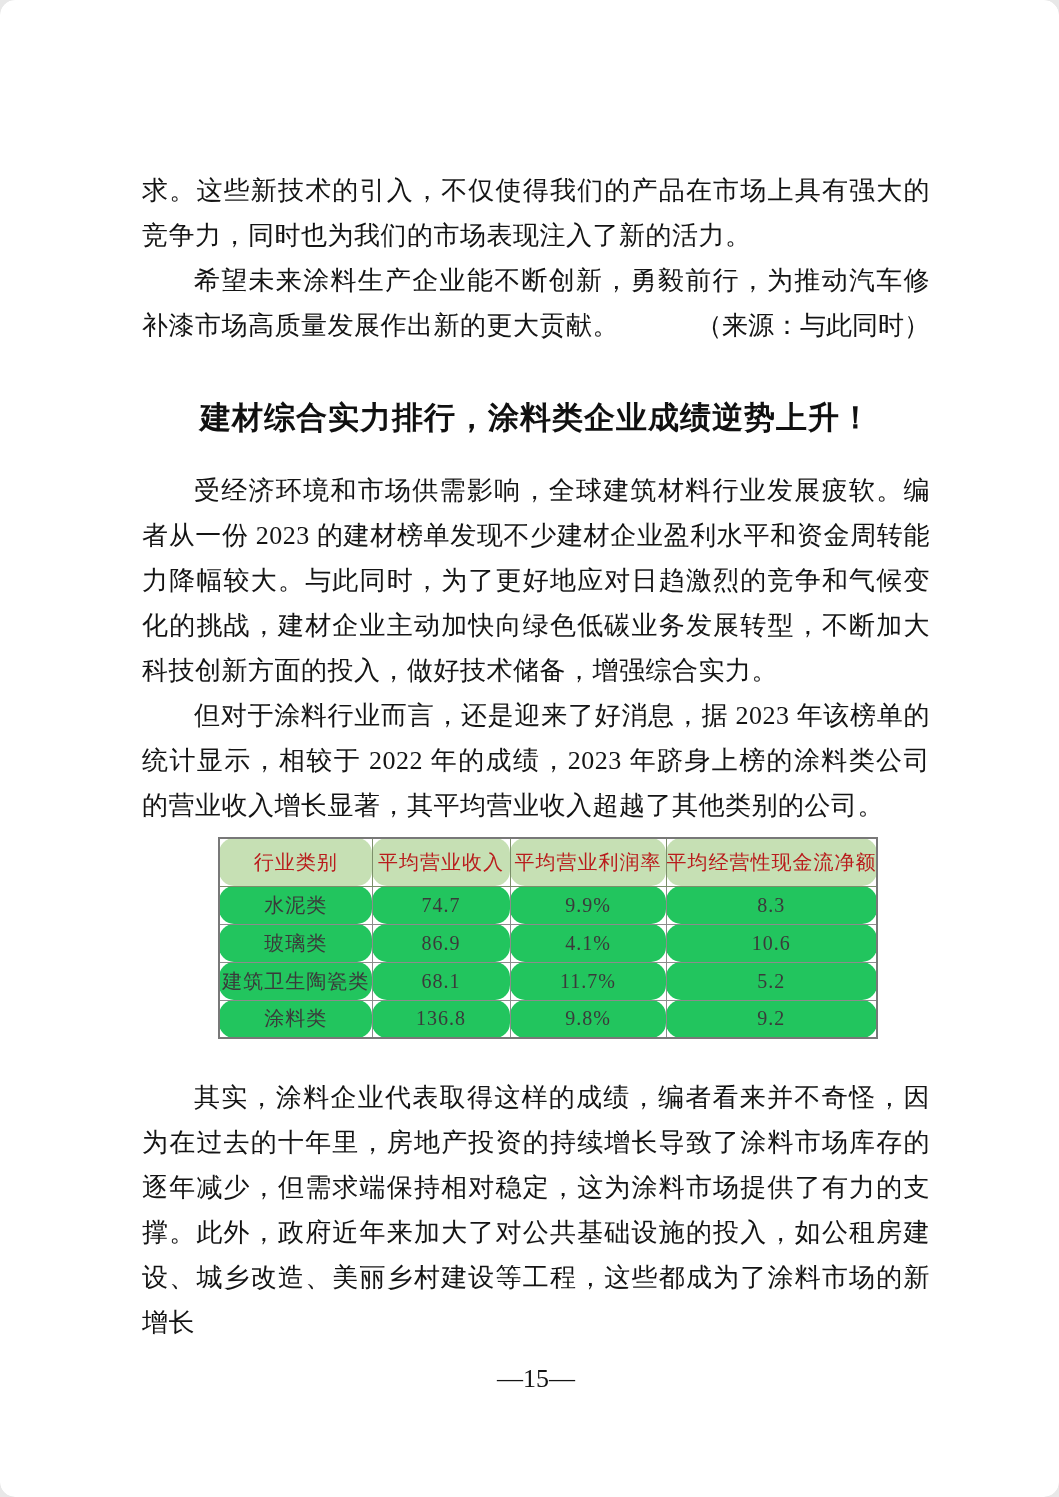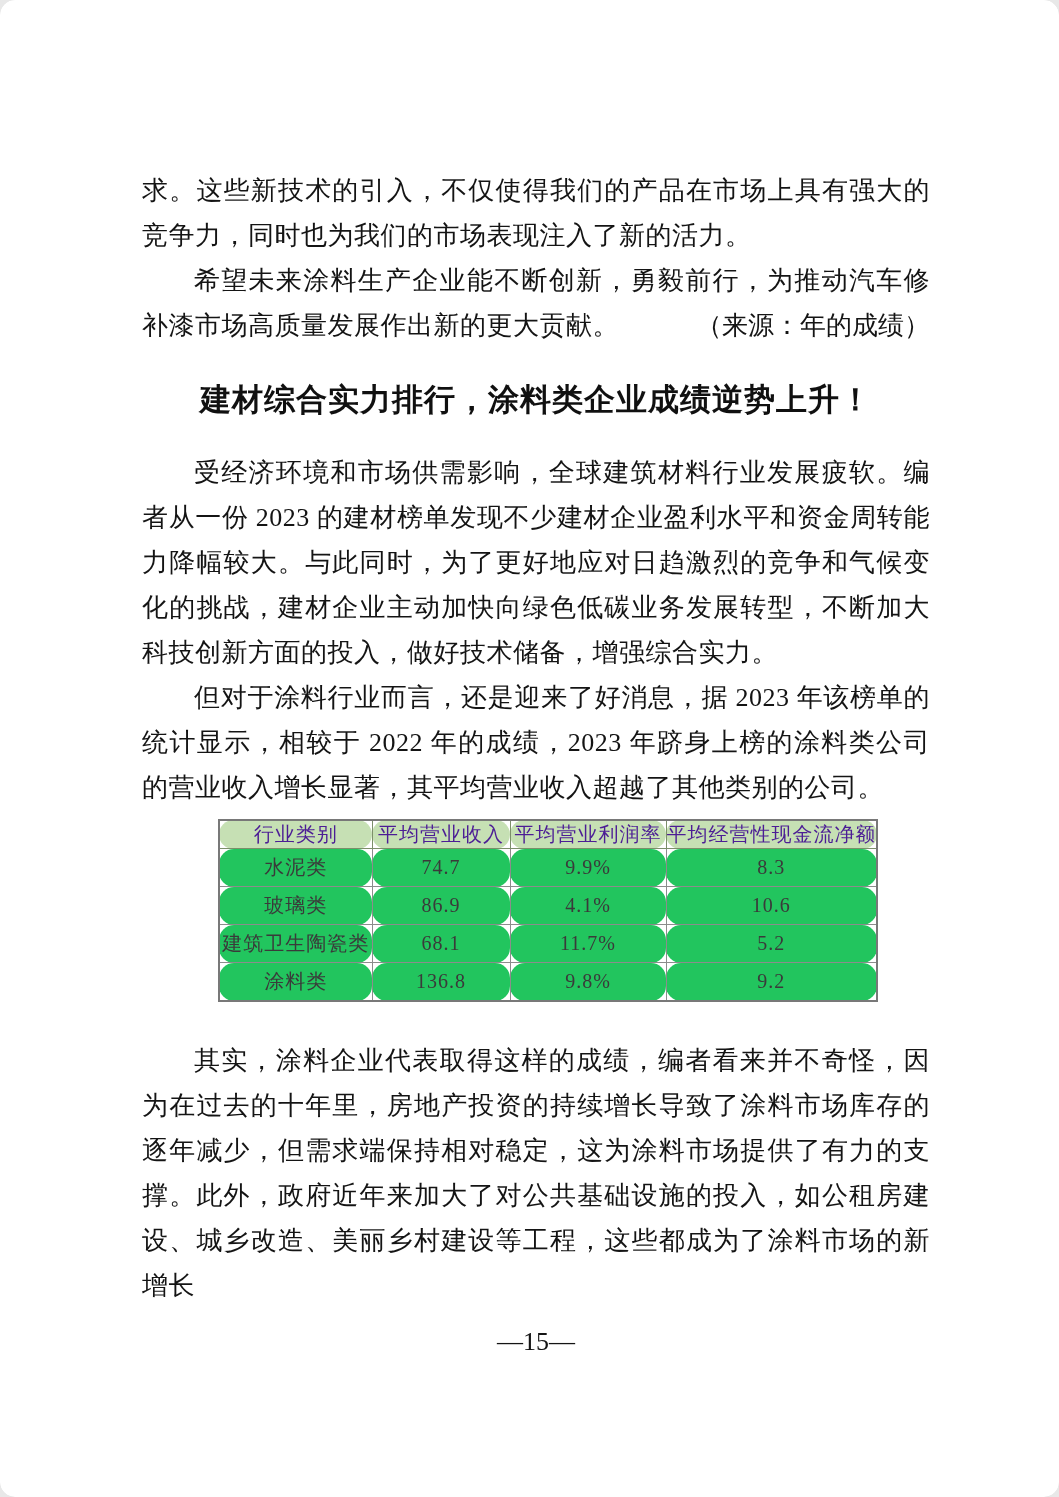--- a/index.html
+++ b/index.html
@@ -27,21 +27,21 @@
   }
   .indent { text-indent: 2em; }
   .source-line {
     font-size: 26px;
     line-height: 45px;
     text-align: right;
     margin-top: -45px; 
     color: #141414;
   }
   .section-heading {
-    margin-top: 28px;
+    margin-top: 46px;
     font-size: 31px;
     line-height: 48px;
     font-weight: bold;
     text-align: center;
     letter-spacing: 1px;
     color: #101010;
   }
   .after-heading { margin-top: 26px; }
   .unit-label {
     margin-top: 23px;
@@ -69,24 +69,24 @@
   table.data-table col.c2 { width: 156px; }
   table.data-table col.c3 { width: 211px; }
   table.data-table th, table.data-table td {
     border: 1.5px solid #8c8c8c;
     text-align: center;
     vertical-align: middle;
     overflow: hidden;
     white-space: nowrap;
   }
   table.data-table th {
-    height: 28px;
+    height: 48px;
     background: #c6e0b4;
     font-weight: normal;
-    color: #4c1d95;
+    color: #b91c1c;
     border-color: #7c8f6a;
     letter-spacing: 1px;
   }
   table.data-table td {
     height: 38px;
     background: #22c55e;
     color: #3a3a3a;
     letter-spacing: 1px;
   }
   .after-table { margin-top: 36px; }
@@ -100,21 +100,21 @@
 </style>
 </head>
 <body>
 
 <div class="page">
   <div class="content">
 
     <p class="body-para">求。这些新技术的引入，不仅使得我们的产品在市场上具有强大的竞争力，同时也为我们的市场表现注入了新的活力。</p>
 
     <p class="body-para indent">希望未来涂料生产企业能不断创新，勇毅前行，为推动汽车修补漆市场高质量发展作出新的更大贡献。</p>
-    <p class="source-line">（来源：年的成绩）</p>
+    <p class="source-line">（来源：与此同时）</p>
 
     <h2 class="section-heading">建材综合实力排行，涂料类企业成绩逆势上升！</h2>
 
     <p class="body-para indent after-heading">受经济环境和市场供需影响，全球建筑材料行业发展疲软。编者从一份 2023 的建材榜单发现不少建材企业盈利水平和资金周转能力降幅较大。与此同时，为了更好地应对日趋激烈的竞争和气候变化的挑战，建材企业主动加快向绿色低碳业务发展转型，不断加大科技创新方面的投入，做好技术储备，增强综合实力。</p>
 
     <p class="body-para indent">但对于涂料行业而言，还是迎来了好消息，据 2023 年该榜单的统计显示，相较于 2022 年的成绩，2023 年跻身上榜的涂料类公司的营业收入增长显著，其平均营业收入超越了其他类别的公司。</p>
 
 
     <div class="data-table-wrap">
       <table class="data-table">

